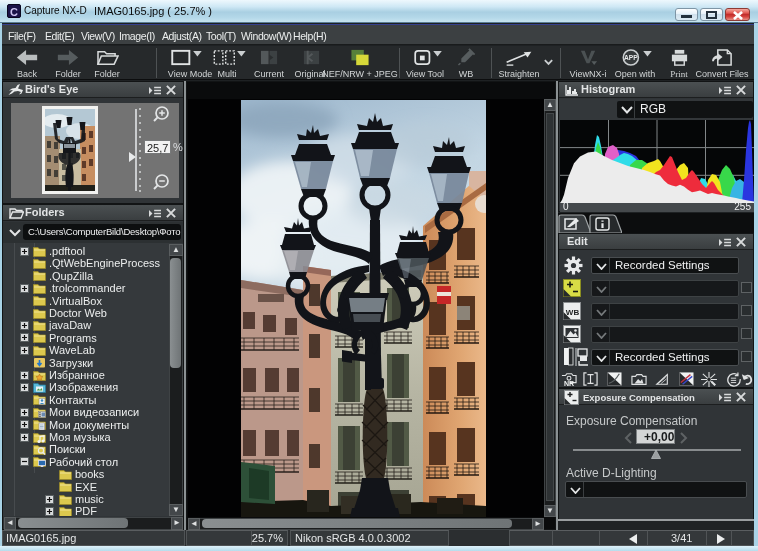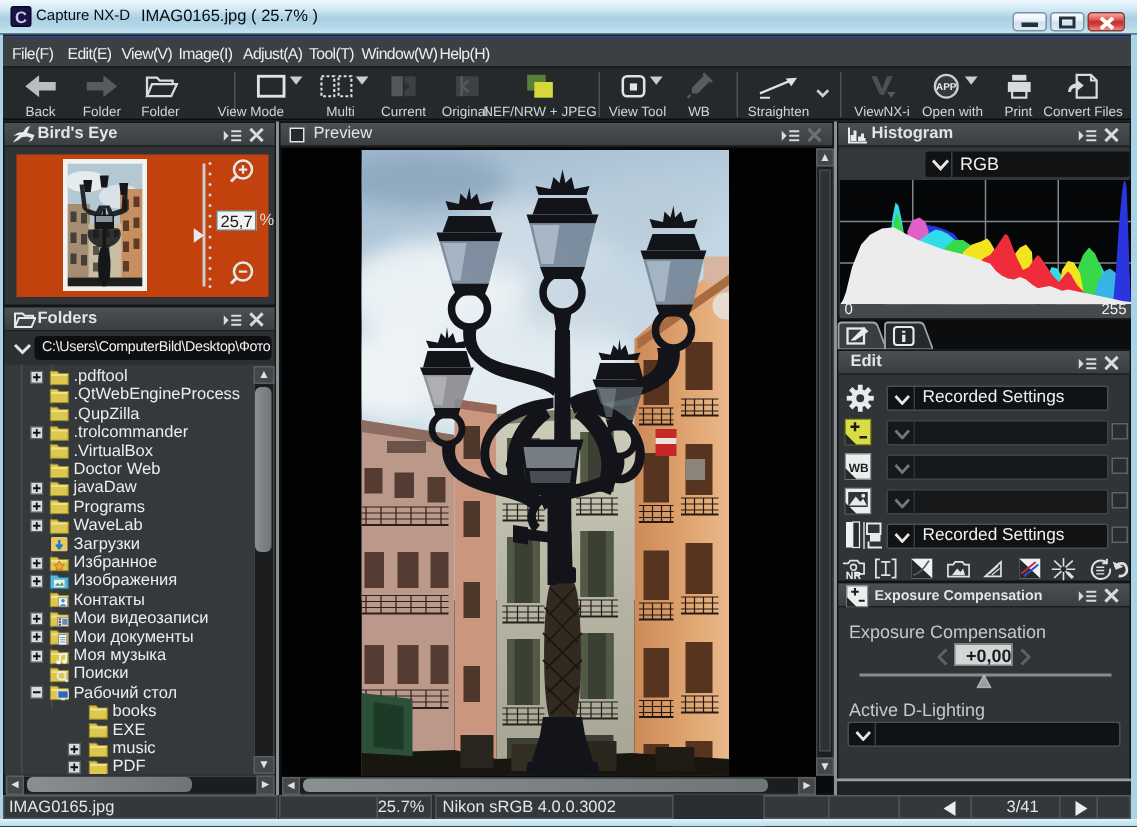--- a/index.html
+++ b/index.html
@@ -91,21 +91,21 @@
     <svg class="tbicon" style="left:96px;" width="23" height="19" viewBox="0 0 24 20">
       <path d="M2 17 L2 4 L9 4 L11 6 L20 6 L20 8.5" fill="none" stroke="#d8dbdc" stroke-width="1.6"></path>
       <path d="M2 17 L5.5 8.5 L23 8.5 L19 17 Z" fill="none" stroke="#d8dbdc" stroke-width="1.6"></path>
     </svg>
       <div class="tblabel" style="left:62px;width:90px;text-align:center;">Folder</div>
     <div class="tbsep" style="left:156px;"></div>
     <svg class="tbicon" style="left:170px;" width="33" height="19" viewBox="0 0 34 20">
       <rect x="2" y="3" width="18" height="14" fill="none" stroke="#e0e3e4" stroke-width="2"></rect>
       <path d="M24 3.2 L33 3.2 L28.5 9 Z" fill="#caced0"></path>
     </svg>
-      <div class="tblabel" style="left:145px;width:90px;">View Mode</div>
+      <div class="tblabel" style="left:145px;width:90px;text-align:center;">View Mode</div>
     <svg class="tbicon" style="left:212px;" width="35" height="19" viewBox="0 0 36 20">
       <rect x="2" y="3" width="9" height="14" fill="none" stroke="#dfe2e3" stroke-width="1.5" stroke-dasharray="2 1.6"></rect>
       <rect x="14" y="3" width="9" height="14" fill="none" stroke="#dfe2e3" stroke-width="1.5" stroke-dasharray="2 1.6"></rect>
       <path d="M26 3.2 L35 3.2 L30.5 9 Z" fill="#caced0"></path>
     </svg>
       <div class="tblabel" style="left:182px;width:90px;text-align:center;">Multi</div>
     <svg class="tbicon" style="left:258px;" width="23" height="19" viewBox="0 0 24 20">
       <rect x="3" y="3" width="8" height="14" fill="#53585a"></rect>
       <rect x="12" y="3" width="8" height="14" fill="#3c4143"></rect>
       <path d="M12 7 L16 10 L12 13 Z" fill="#2a2d2f"></path>
@@ -154,21 +154,21 @@
       <circle cx="10" cy="10" r="8" fill="#35393b" stroke="#caced0" stroke-width="1.6"></circle>
       <text x="10" y="12.7" font-size="7" font-weight="bold" fill="#e8eaeb" text-anchor="middle" font-family="Liberation Sans">APP</text>
       <path d="M23 3.2 L32 3.2 L27.5 9 Z" fill="#caced0"></path>
     </svg>
       <div class="tblabel" style="left:590px;width:90px;text-align:center;">Open with</div>
     <svg class="tbicon" style="left:668px;" width="23" height="19" viewBox="0 0 24 20">
       <rect x="7" y="2" width="10" height="4" fill="#d8dbdc"></rect>
       <rect x="4" y="7" width="16" height="7" fill="#d8dbdc"></rect>
       <rect x="7" y="12" width="10" height="6" fill="none" stroke="#d8dbdc" stroke-width="1.5"></rect>
     </svg>
-      <div class="tblabel" style="left:634px;width:90px;text-align:center;">Print</div>
+      <div class="tblabel" style="left:634px;width:90px;text-align:center;font-family:Liberation Serif, serif;">Print</div>
     <svg class="tbicon" style="left:711px;" width="25" height="19" viewBox="0 0 26 20">
       <path d="M7 2 L17 2 L21 6 L21 18 L7 18 Z" fill="none" stroke="#d8dbdc" stroke-width="1.6"></path>
       <path d="M17 2 L17 6 L21 6" fill="none" stroke="#d8dbdc" stroke-width="1.4"></path>
       <path d="M1 14 C1 10 4 8 7 8 L7 5.5 L12 9.5 L7 13.5 L7 11 C4.5 11 3 12 3 14 Z" fill="#d8dbdc"></path>
     </svg>
       <div class="tblabel" style="left:677px;width:90px;text-align:center;">Convert Files</div>
   </div>
 
   <div class="panel" style="left:2px;top:81px;width:182px;height:123px;">
     <div class="phead">
@@ -177,21 +177,21 @@
       </svg>
       <div class="ptitle">Bird's Eye</div>
       <svg class="pmenu" viewBox="0 0 14 10">
           <path d="M0 1 L4 5 L0 9 Z" fill="#d8dadb"></path>
           <path d="M6 1.5 H14 M6 5 H14 M6 8.5 H14" stroke="#d8dadb" stroke-width="1.6"></path>
         </svg>
       <svg class="pclose" viewBox="0 0 11 11">
           <path d="M1 1 L10 10 M10 1 L1 10" stroke="#d8dadb" stroke-width="2.2"></path>
         </svg>
     </div>
-    <div class="abs" style="left:8px;top:21px;width:168px;height:95px;background:#c2410c;">
+    <div class="abs" style="left:8px;top:21px;width:168px;height:95px;background:#737373;">
 
       <div class="abs" style="left:31px;top:3px;width:56px;height:88px;background:#f2f2f0;">
         <svg style="position:absolute;left:3px;top:3px;" width="50" height="82" viewBox="0 0 50 82">
           <rect width="50" height="82" fill="#b4c8d4"></rect>
           <ellipse cx="12" cy="12" rx="14" ry="7" fill="#e4ecf0"></ellipse>
           <ellipse cx="35" cy="22" rx="14" ry="8" fill="#d8e3e9"></ellipse>
           <rect x="0" y="27" width="15" height="49" fill="#a48d72"></rect>
           <rect x="35" y="17" width="15" height="59" fill="#c78e60"></rect>
           <rect x="14" y="40" width="22" height="36" fill="#c9bda1"></rect>
           <g fill="#443f37">
@@ -496,31 +496,20 @@
 
     <div class="abs" style="left:1px;top:312px;width:179px;height:13px;">
       <div class="sbtrack" style="left:0;top:0;width:179px;height:13px;"></div>
       <div class="sbbtn" style="left:0px;top:0px;width:12px;height:13px;">◄</div>
       <div class="sbbtn" style="right:0px;top:0px;width:12px;height:13px;">►</div>
       <div class="sbthumb" style="left:14px;top:1px;width:110px;height:10px;"></div>
     </div>
   </div>
 
   <div class="panel" style="left:186px;top:81px;width:370px;height:449px;background:#0a0b0c;">
-    <div class="phead">
-      <div style="position:absolute;left:6px;top:3px;width:10px;height:10px;border:1.5px solid #e4e6e7;background:#26292b;"></div>
-      <div class="ptitle" style="font-weight:normal;">Preview</div>
-      <svg class="pmenu" viewBox="0 0 14 10">
-          <path d="M0 1 L4 5 L0 9 Z" fill="#d8dadb"></path>
-          <path d="M6 1.5 H14 M6 5 H14 M6 8.5 H14" stroke="#d8dadb" stroke-width="1.6"></path>
-        </svg>
-      <svg class="pclose" viewBox="0 0 11 11">
-          <path d="M1 1 L10 10 M10 1 L1 10" stroke="#6e7274" stroke-width="2.2"></path>
-        </svg>
-    </div>
     <div class="abs" style="left:1px;top:17px;width:356px;height:418px;background:#020203;overflow:hidden;">
       <svg class="abs" style="left:53px;top:1px;" width="245" height="417" viewBox="0 0 245 417">
         <defs>
           <linearGradient id="sky" x1="0" y1="0" x2="0.25" y2="1">
             <stop offset="0" stop-color="#9db7cd"></stop>
               <stop offset="0.4" stop-color="#c3d6e3"></stop>
               <stop offset="1" stop-color="#d2dfe8"></stop>
           </linearGradient>
           <linearGradient id="rb" x1="0" y1="0" x2="1" y2="0">
             <stop offset="0" stop-color="#cc8a58"></stop>

